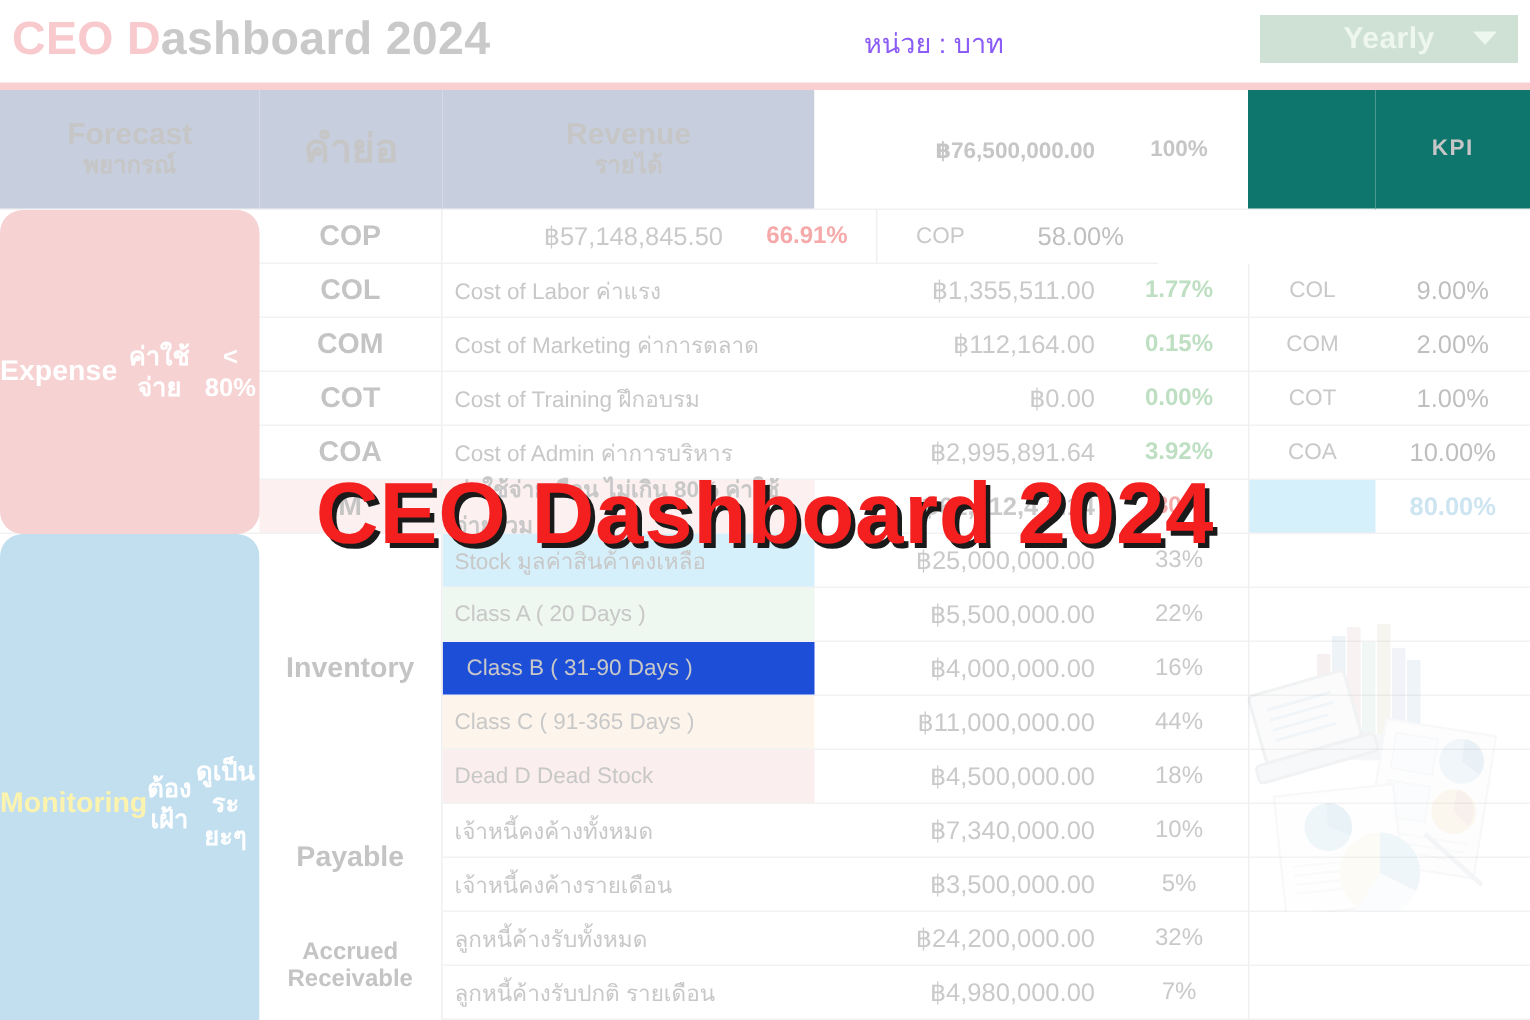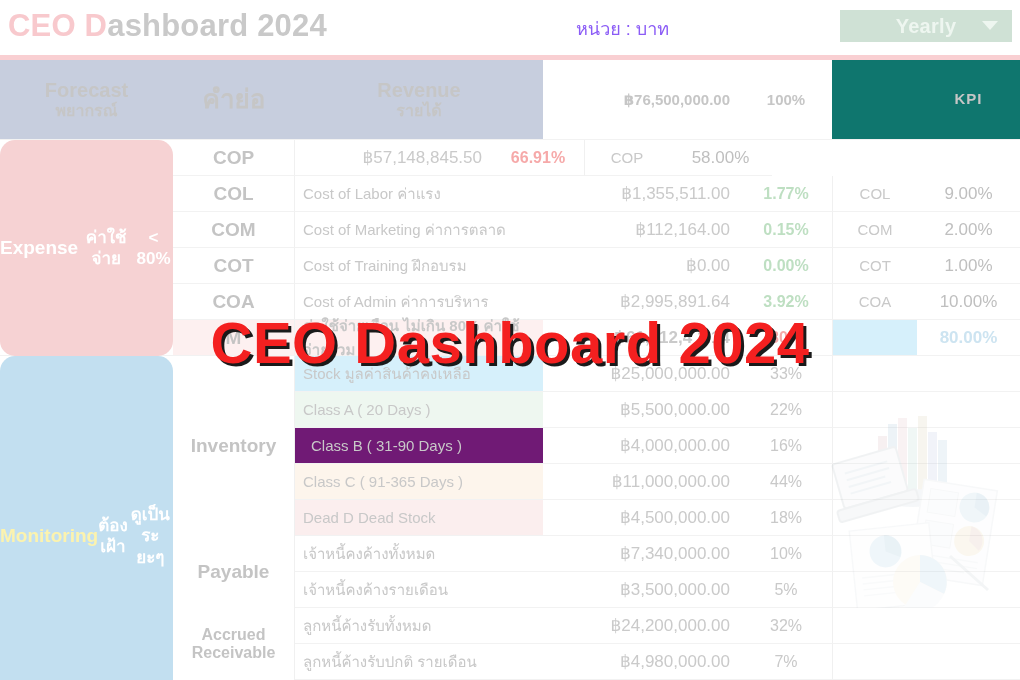--- a/index.html
+++ b/index.html
@@ -113,21 +113,21 @@
     border-right:1px solid #f0f0f0;
   }
   .gl-big{font-size:19px;font-weight:bold;color:#c4c4c4;}
   .gl-sm{font-size:16px;font-weight:bold;color:#c4c4c4;}
 
   
   .totalrow .desc,.totalrow .amt,.totalrow .pct{font-weight:bold;}
   .expense-total{background:#fdf0f0;}
   .row-hi-blue{background:#d6f0fb;}
   .row-hi-green{background:#eef7f0;}
-  .row-hi-yellow{background:#701a75;padding-left:16px;}
+  .row-hi-yellow{background:#1d4ed8;padding-left:16px;}
   .row-hi-cream{background:#fdf5ec;}
   .row-hi-pink{background:#fbeeee;}
   .kpi-hl{background:#d6f0fb;}
   .kpiv-hl{color:#cde4f1;font-weight:bold;}
 
   
   .illus{position:absolute;right:6px;bottom:72px;width:186px;height:196px;opacity:.13;}
 
   
   .watermark{

